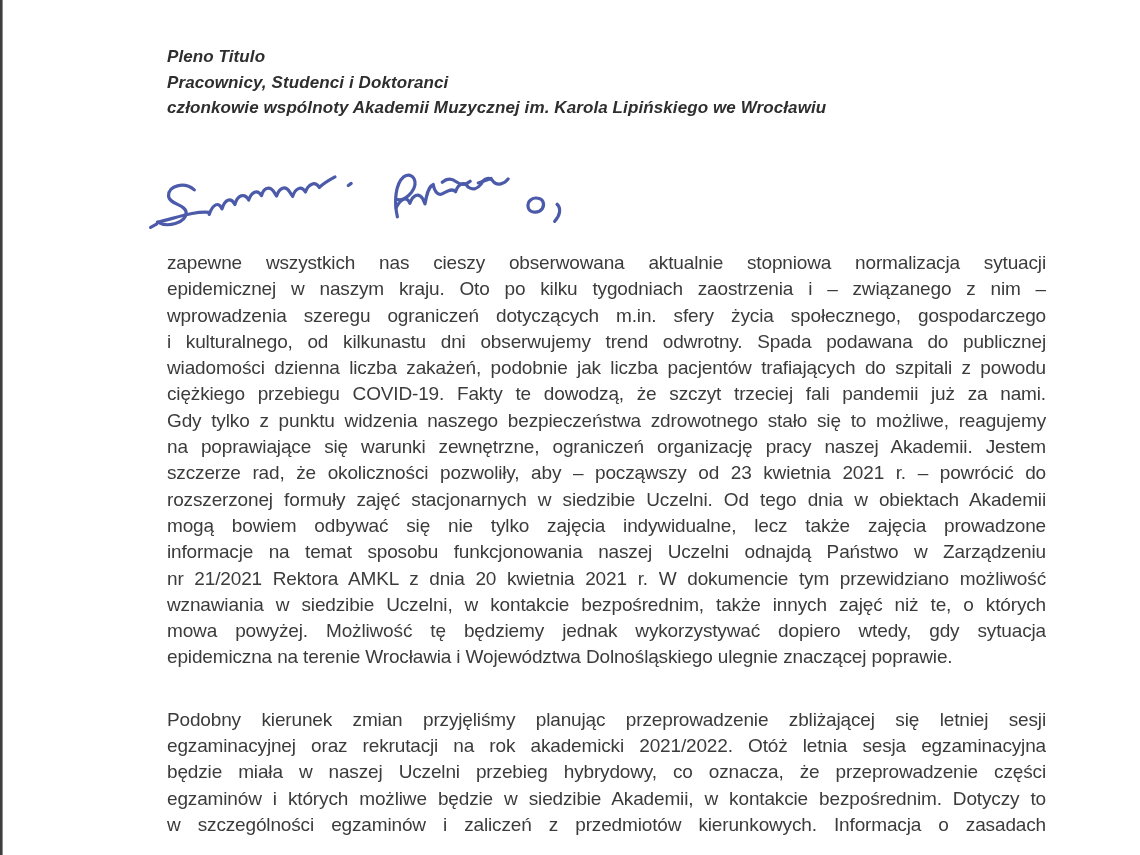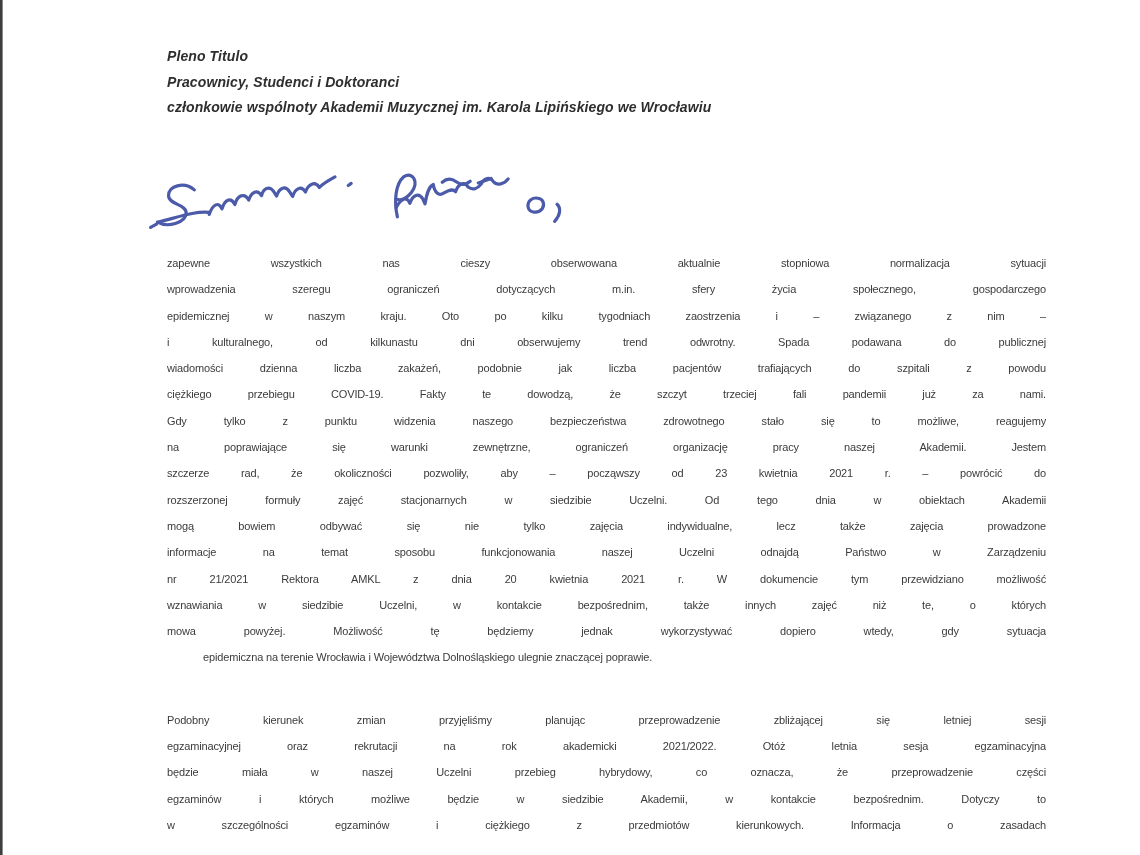--- a/index.html
+++ b/index.html
@@ -15,49 +15,49 @@
     position: absolute;
     left: 0; top: 0;
     width: 3px; height: 100%;
     background: linear-gradient(to right, var(--scan-edge, #3e3e3e) 0%, var(--scan-edge, #3e3e3e) 55%, #b9b9b9 100%);
   }
   .header {
     position: absolute;
     left: 167px; top: 44px;
     font-weight: bold;
     font-style: italic;
-    font-size: 14px;
+    font-size: 17px;
     line-height: 25.5px;
     color: var(--header-text, #2e2e2e);
     letter-spacing: 0.1px;
     white-space: nowrap;
   }
   .greeting {
     position: absolute;
     left: 143px; top: 164px;
     width: 440px; height: 84px;
   }
   .letter-body {
     position: absolute;
     left: 167px; top: 250px;
     width: 879px;
-    font-size: 11px;
+    font-size: 19px;
     letter-spacing: -0.15px;
     color: var(--text, #3b3b3b);
   }
   .paragraph + .paragraph { margin-top: 36px; }
   .bline {
     height: 26.3px;
     line-height: 26.3px;
     text-align: justify;
     text-align-last: justify;
     overflow: hidden;
     white-space: normal;
   }
-  .bline.lastline { text-align-last: left; margin-left: 36px; }
+  .bline.lastline { text-align-last: left; }
 </style>
 </head>
 <body>
 
 <div class="page">
 
   <div class="scan-edge"></div>
 
   <div class="header">
     <div>Pleno Titulo</div>
@@ -91,39 +91,39 @@
 
         <path d="M414,47 c4,4 3,11 -3,17"></path>
       </g>
     </svg>
   </div>
 
   <div class="letter-body">
     <div>
         <div class="paragraph">
           <div class="bline">zapewne wszystkich nas cieszy obserwowana aktualnie stopniowa normalizacja sytuacji</div>
+          <div class="bline">epidemicznej w naszym kraju. Oto po kilku tygodniach zaostrzenia i – związanego z nim –</div>
           <div class="bline">wprowadzenia szeregu ograniczeń dotyczących m.in. sfery życia społecznego, gospodarczego</div>
-          <div class="bline">epidemicznej w naszym kraju. Oto po kilku tygodniach zaostrzenia i – związanego z nim –</div>
           <div class="bline">i kulturalnego, od kilkunastu dni obserwujemy trend odwrotny. Spada podawana do publicznej</div>
           <div class="bline">wiadomości dzienna liczba zakażeń, podobnie jak liczba pacjentów trafiających do szpitali z powodu</div>
           <div class="bline">ciężkiego przebiegu COVID-19. Fakty te dowodzą, że szczyt trzeciej fali pandemii już za nami.</div>
           <div class="bline">Gdy tylko z punktu widzenia naszego bezpieczeństwa zdrowotnego stało się to możliwe, reagujemy</div>
           <div class="bline">na poprawiające się warunki zewnętrzne, ograniczeń organizację pracy naszej Akademii. Jestem</div>
           <div class="bline">szczerze rad, że okoliczności pozwoliły, aby – począwszy od 23 kwietnia 2021 r. – powrócić do</div>
           <div class="bline">rozszerzonej formuły zajęć stacjonarnych w siedzibie Uczelni. Od tego dnia w obiektach Akademii</div>
           <div class="bline">mogą bowiem odbywać się nie tylko zajęcia indywidualne, lecz także zajęcia prowadzone</div>
           <div class="bline">informacje na temat sposobu funkcjonowania naszej Uczelni odnajdą Państwo w Zarządzeniu</div>
           <div class="bline">nr 21/2021 Rektora AMKL z dnia 20 kwietnia 2021 r. W dokumencie tym przewidziano możliwość</div>
           <div class="bline">wznawiania w siedzibie Uczelni, w kontakcie bezpośrednim, także innych zajęć niż te, o których</div>
           <div class="bline">mowa powyżej. Możliwość tę będziemy jednak wykorzystywać dopiero wtedy, gdy sytuacja</div>
           <div class="bline lastline">epidemiczna na terenie Wrocławia i Województwa Dolnośląskiego ulegnie znaczącej poprawie.</div>
         </div>
         <div class="paragraph">
           <div class="bline">Podobny kierunek zmian przyjęliśmy planując przeprowadzenie zbliżającej się letniej sesji</div>
           <div class="bline">egzaminacyjnej oraz rekrutacji na rok akademicki 2021/2022. Otóż letnia sesja egzaminacyjna</div>
           <div class="bline">będzie miała w naszej Uczelni przebieg hybrydowy, co oznacza, że przeprowadzenie części</div>
           <div class="bline">egzaminów i których możliwe będzie w siedzibie Akademii, w kontakcie bezpośrednim. Dotyczy to</div>
-          <div class="bline">w szczególności egzaminów i ciężkiego z przedmiotów kierunkowych. Informacja o zasadach</div>
+          <div class="bline">w szczególności egzaminów i zaliczeń z przedmiotów kierunkowych. Informacja o zasadach</div>
         </div>
       </div>
   </div>
 
 </div>
 
 </body></html>

